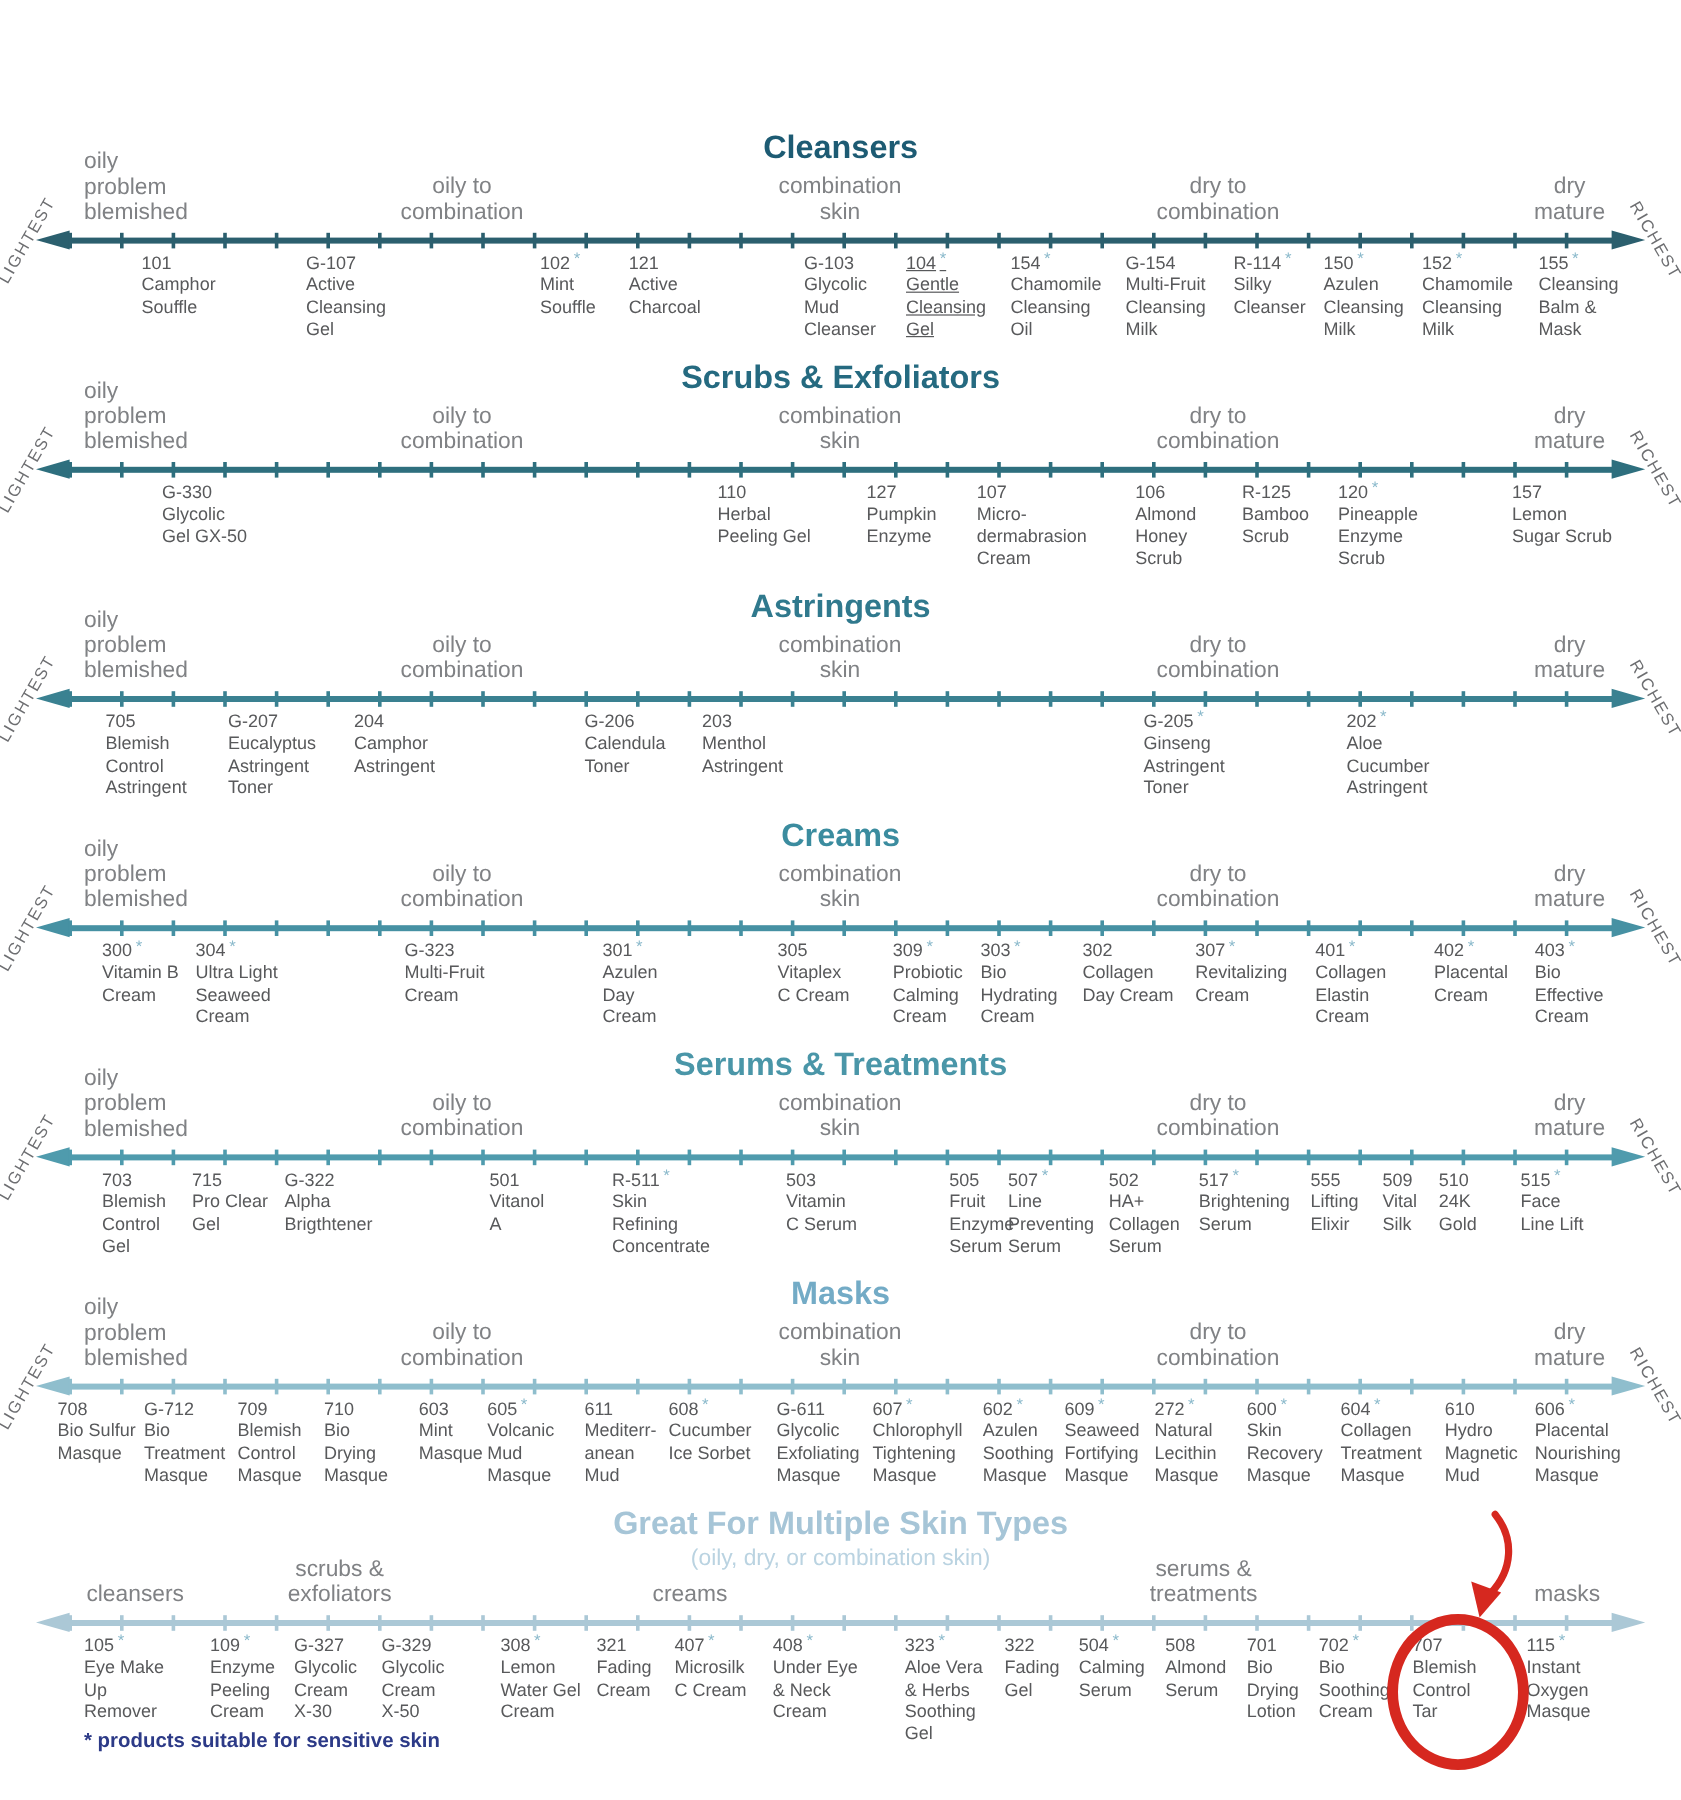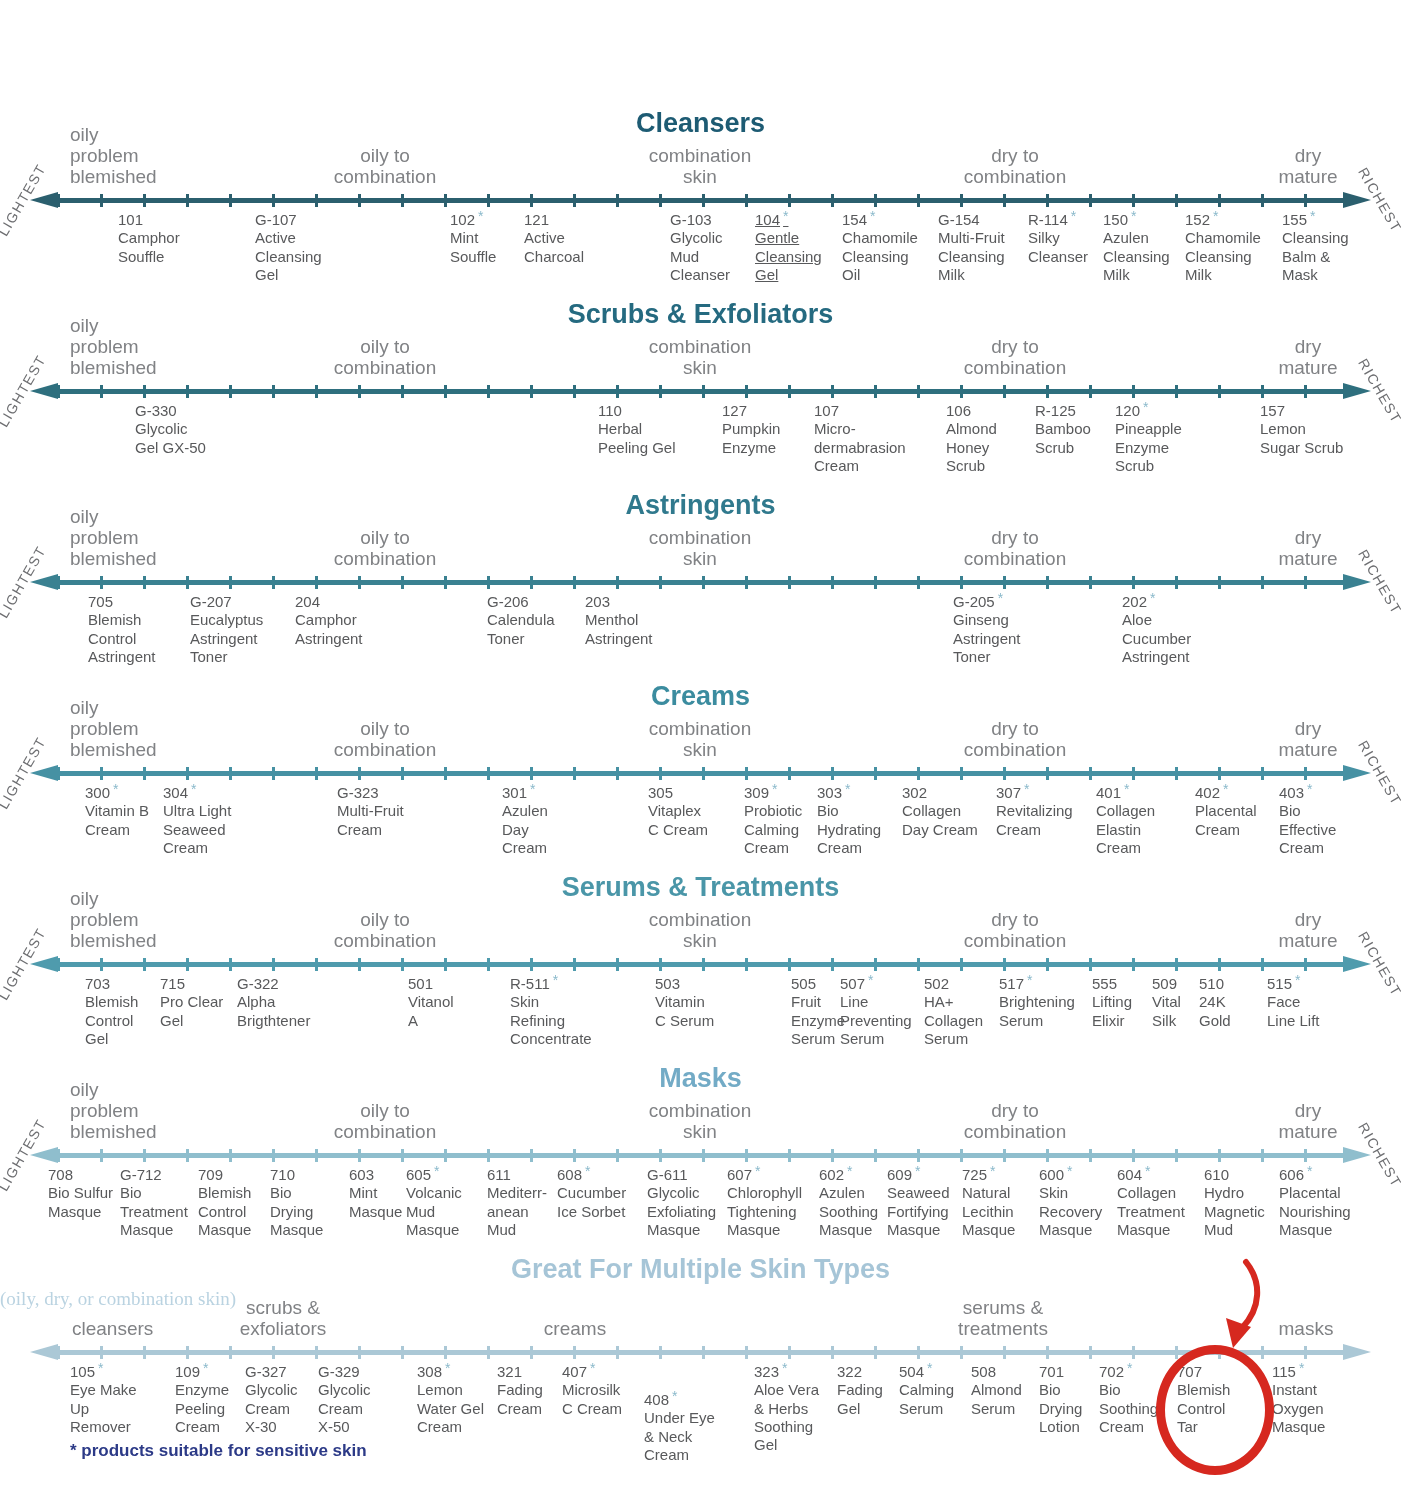--- a/index.html
+++ b/index.html
@@ -5,21 +5,21 @@
   html,body{margin:0;padding:0;background:#fff;}
   .page{position:relative;width:1401px;height:1500px;background:#ffffff;overflow:hidden;
         font-family:"Liberation Sans",sans-serif;}
   .title{position:absolute;top:4px;left:0;width:100%;margin:0;text-align:center;
          font-size:50px;font-weight:bold;letter-spacing:0px;}
   #sections{position:absolute;top:112px;left:0;width:100%;}
   .srow{position:relative;height:191px;}
   .srow.last{height:240px;}
   .sec-heading{position:absolute;top:-4px;left:0;width:100%;margin:0;text-align:center;
                font-size:27px;font-weight:bold;}
-  .sec-subtitle{position:absolute;top:30px;left:0;width:100%;text-align:left;font-size:19px;font-family:Liberation Serif, serif;}
+  .sec-subtitle{position:absolute;top:30px;left:0;width:100%;text-align:center;font-size:19px;}
   .scale-label{position:absolute;top:76px;transform:translate(0,-100%);font-size:19px;
                line-height:1.1;color:#808285;white-space:pre-line;}
   .scale-label.center{transform:translate(-50%,-100%);text-align:center;}
   .last .scale-label{top:82px;}
   .axis-line{position:absolute;top:86px;height:5px;}
   .tick{position:absolute;top:82px;width:3px;height:13px;}
   .arrow{position:absolute;top:80px;width:0;height:0;
          border-top:8.5px solid transparent;border-bottom:8.5px solid transparent;}
   .last .axis-line{top:92px}.last .tick{top:88px}.last .arrow{top:86px}
   .side-label{position:absolute;font-size:14px;color:#6d6e71;letter-spacing:1.5px;white-space:nowrap;}
@@ -688,21 +688,21 @@
 Soothing
 Masque</div>
         </div>
         <div class="product" style="left: 887px;">
           <div class="code"><span>609</span><span class="star" style="color: rgb(138, 185, 203);">*</span></div>
           <div class="pname">Seaweed
 Fortifying
 Masque</div>
         </div>
         <div class="product" style="left: 962px;">
-          <div class="code"><span>725</span><span class="star" style="color: rgb(138, 185, 203);">*</span></div>
+          <div class="code"><span>272</span><span class="star" style="color: rgb(138, 185, 203);">*</span></div>
           <div class="pname">Natural
 Lecithin
 Masque</div>
         </div>
         <div class="product" style="left: 1039px;">
           <div class="code"><span>600</span><span class="star" style="color: rgb(138, 185, 203);">*</span></div>
           <div class="pname">Skin
 Recovery
 Masque</div>
         </div>
@@ -801,21 +801,21 @@
         <div class="product" style="left: 497px;">
           <div class="code"><span>321</span></div>
           <div class="pname">Fading
 Cream</div>
         </div>
         <div class="product" style="left: 562px;">
           <div class="code"><span>407</span><span class="star" style="color: rgb(138, 185, 203);">*</span></div>
           <div class="pname">Microsilk
 C Cream</div>
         </div>
-        <div class="product" style="left: 644px; margin-top: 28px;">
+        <div class="product" style="left: 644px;">
           <div class="code"><span>408</span><span class="star" style="color: rgb(138, 185, 203);">*</span></div>
           <div class="pname">Under Eye
 &amp; Neck
 Cream</div>
         </div>
         <div class="product" style="left: 754px;">
           <div class="code"><span>323</span><span class="star" style="color: rgb(138, 185, 203);">*</span></div>
           <div class="pname">Aloe Vera
 &amp; Herbs
 Soothing

